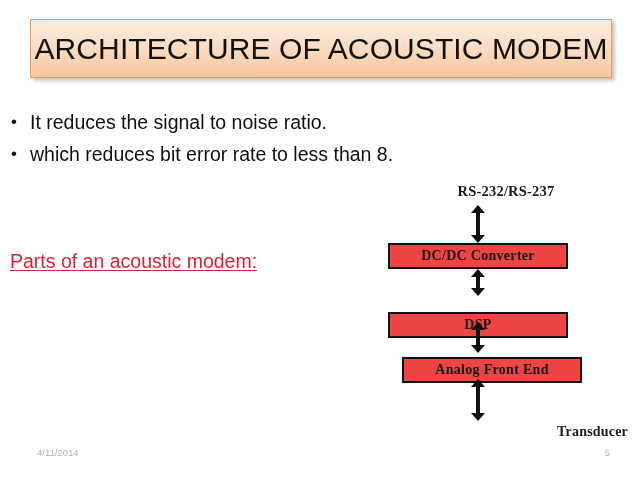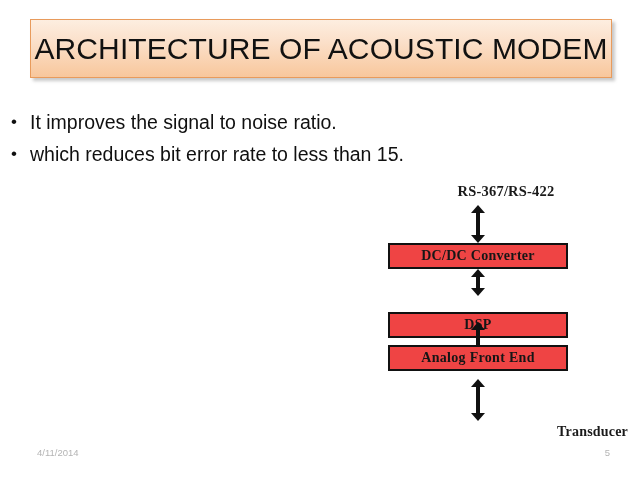--- a/index.html
+++ b/index.html
@@ -128,21 +128,21 @@
   .dg-box-text {
     font-family: "Liberation Serif", serif;
     font-weight: bold;
     font-size: 14px;
     color: #161616;
     letter-spacing: 0.3px;
     white-space: nowrap;
   }
   #box-dcdc { top: 60px; }
   #box-dsp  { top: 113px; margin-top: 16px; }
-  #box-afe  { top: 162px; }
+  #box-afe  { top: 174px; margin-left: 14px; }
 
   
   .dg-arrow {
     position: absolute;
     left: 95px;
     width: 14px;
   }
   .dg-arrow .shaft {
     position: absolute;
     left: 5px;
@@ -191,29 +191,30 @@
 </head>
 <body>
 
 <div id="slide">
 
   <div id="title-box">
     <span id="title-text">ARCHITECTURE OF ACOUSTIC MODEM</span>
   </div>
 
   <ul id="intro-list" class="bullet-list">
-    <li class="bullet-item">It improves the signal to noise ratio.</li>
-    <li class="bullet-item">which reduces bit error rate to less than 15.</li>
+    <li class="bullet-item">It reduces the signal to noise ratio.</li>
+    <li class="bullet-item">which reduces bit error rate to less than 8.</li>
   </ul>
 
+  <div id="parts-heading">Parts of an acoustic modem:</div>
 
 
   <div id="diagram">
 
-    <div id="label-rs232" class="dg-label">RS-367/RS-422</div>
+    <div id="label-rs232" class="dg-label">RS-232/RS-237</div>
 
     <div id="arrow-top" class="dg-arrow">
       <span class="head head-up"></span>
       <span class="shaft"></span>
       <span class="head head-down"></span>
     </div>
 
     <div id="box-dcdc" class="dg-box">
       <span class="dg-box-text">DC/DC Converter</span>
     </div>

